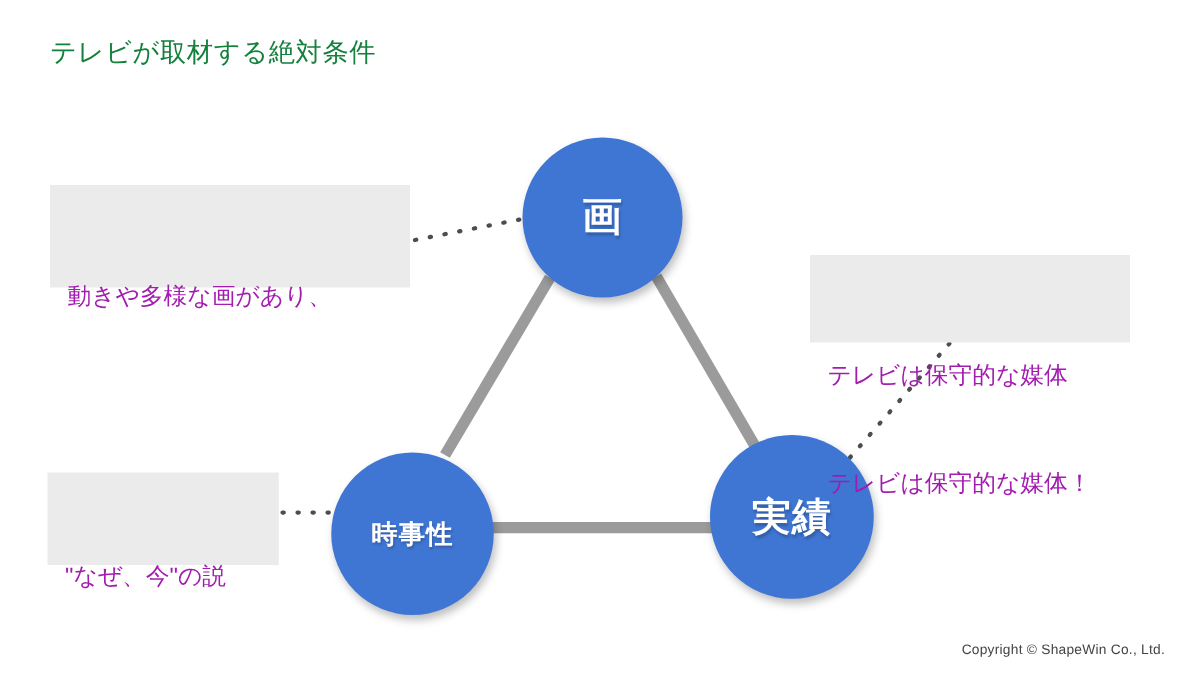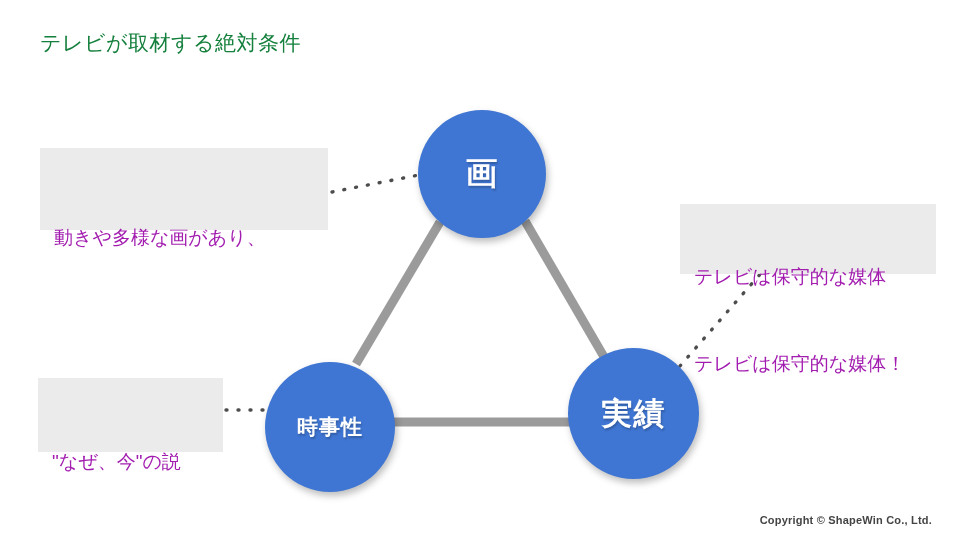--- a/index.html
+++ b/index.html
@@ -86,34 +86,33 @@
     position: absolute;
     background: #ebebeb;
     color: #a21caf;
     font-size: 19px;
     line-height: 31px;
     padding: 12px 14px 12px 14px;
     box-sizing: border-box;
     white-space: pre;
   }
   #callout-top-left   { left: 40px;  top: 148px; width: 288px; height: 82px; }
-  #callout-right      { left: 680px; top: 204px; width: 256px; height: 70px;
-                        padding-top: 0; line-height: 29px; }
+  #callout-right      { left: 648px; top: 204px; width: 256px; height: 70px;
+                        padding-top: 24px; line-height: 29px; }
   #callout-bottom-left{ left: 38px;  top: 378px; width: 185px; height: 74px;
                         padding-top: 9px; line-height: 30px; }
 
   
   #footer {
     position: absolute;
     right: 28px;
     bottom: 14px;
     font-size: 11px;
     color: #444444;
     letter-spacing: 0.2px;
-    font-weight: bold;
   }
 </style>
 </head>
 <body>
 
 <div id="slide">
 
   <div id="slide-title">テレビが取材する絶対条件</div>
 
 

